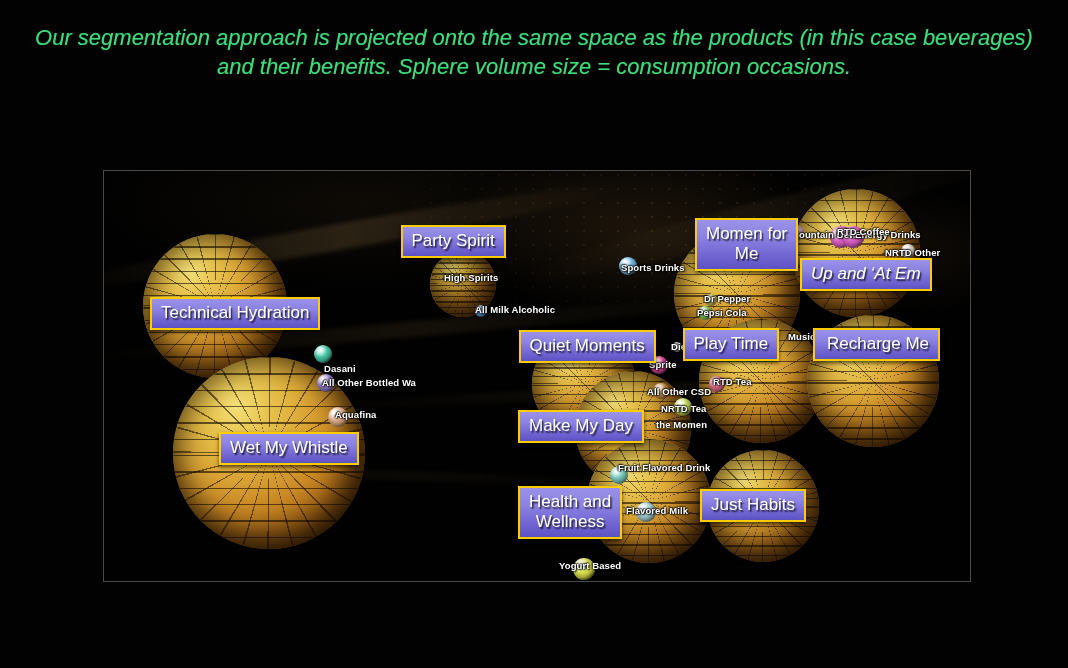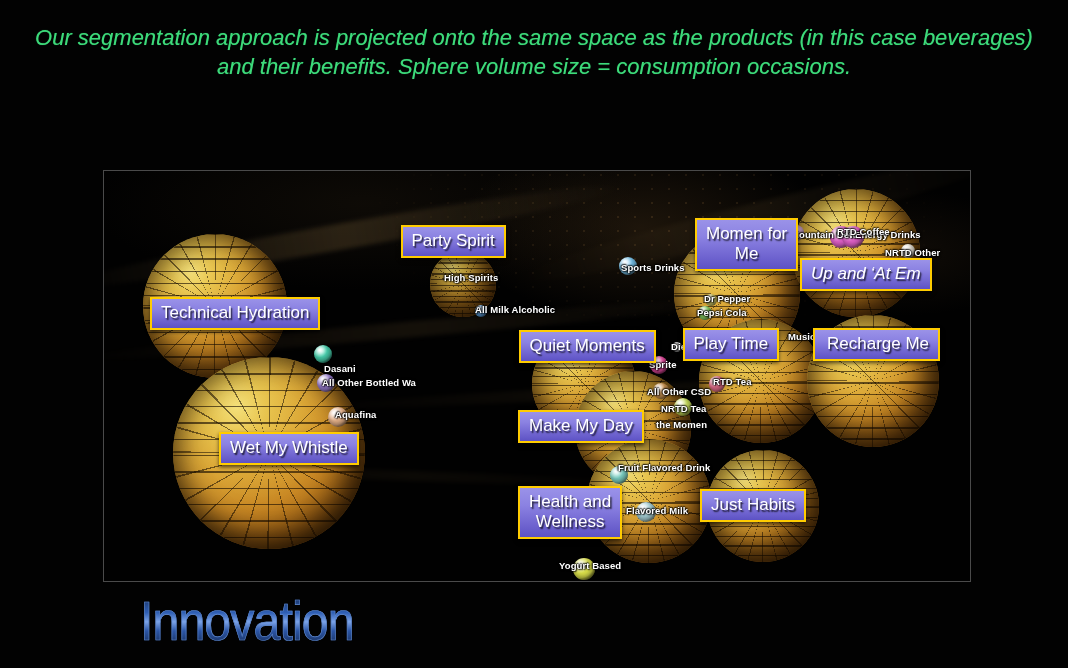--- a/index.html
+++ b/index.html
@@ -349,18 +349,14 @@
 Wellness</div>
         <div class="segbox" style="left: 591px; top: 46.5px;">Momen for
 Me</div>
         <div class="segbox" style="left: 578.5px; top: 156.5px;">Play Time</div>
         <div class="segbox" style="left: 696px; top: 86.5px; font-style: italic;">Up and ‘At Em</div>
         <div class="segbox" style="left: 709px; top: 156.5px; padding-left: 12px;">Recharge Me</div>
         <div class="segbox" style="left: 596px; top: 317.5px;">Just Habits</div>
       </div>
   </div>
 
-  <div id="footer">
-    <div id="innovation-word">Innovation</div>
-
-  </div>
 
 </div>
 
 </body></html>

